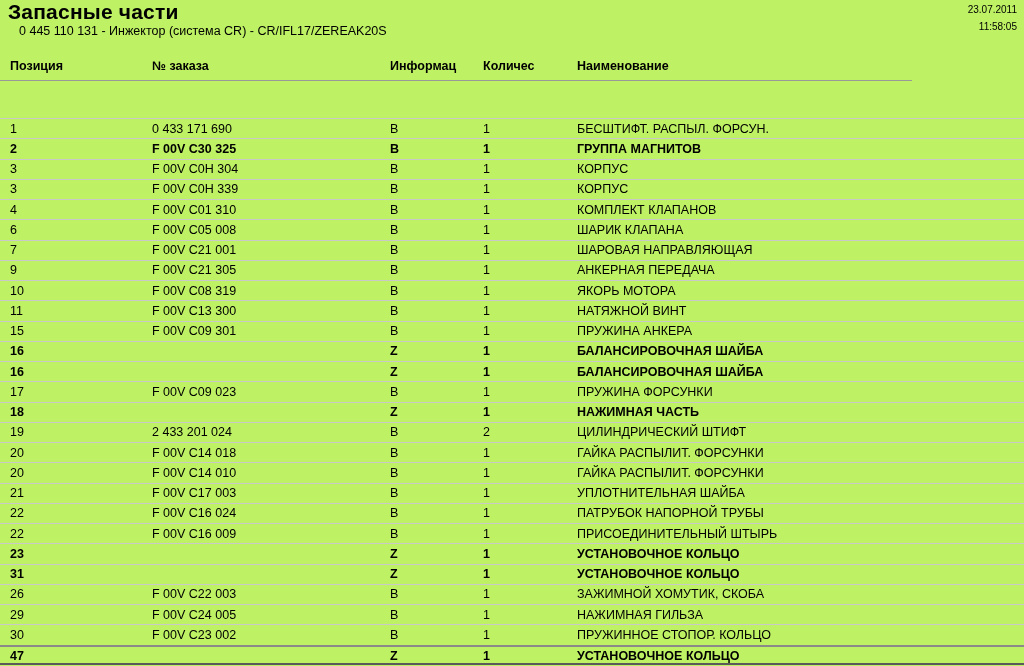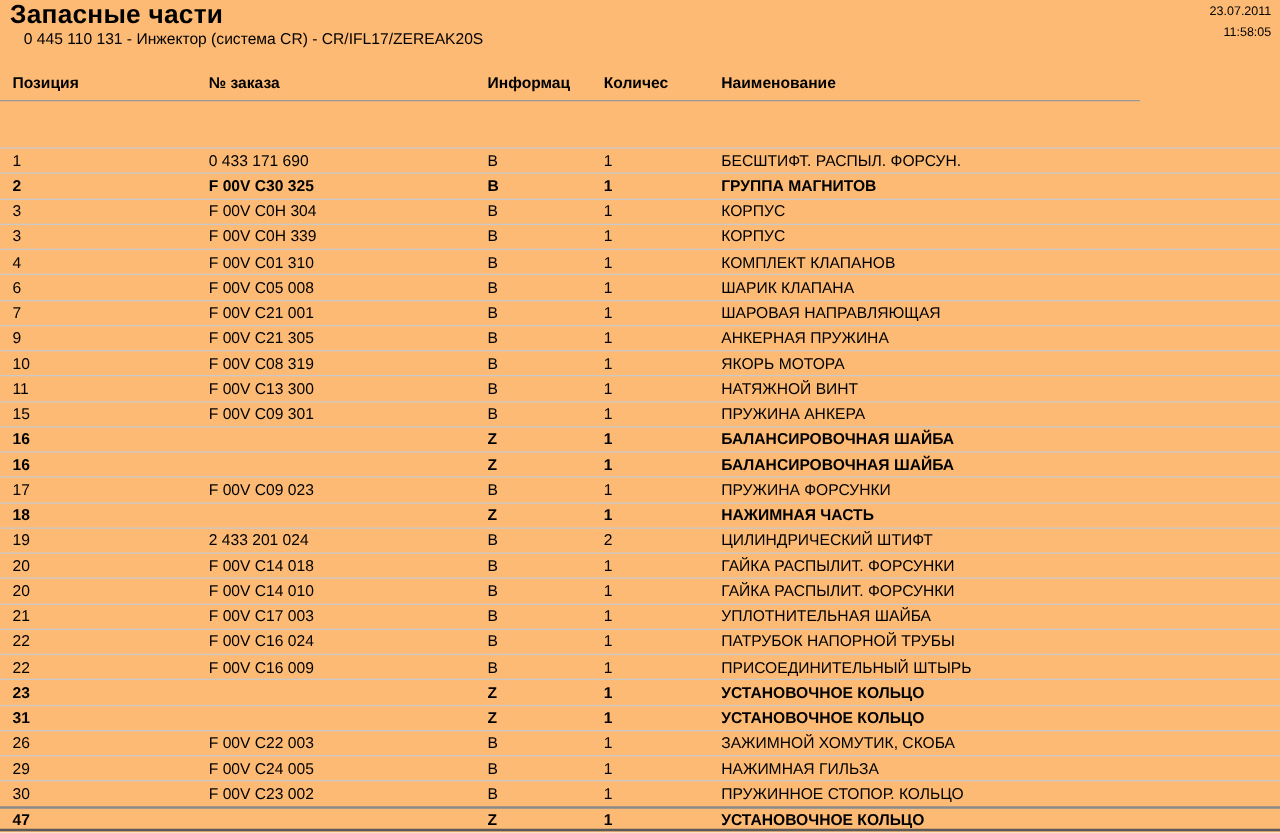--- a/index.html
+++ b/index.html
@@ -3,35 +3,35 @@
 <meta charset="utf-8">
 <style>
   * { margin: 0; padding: 0; box-sizing: border-box; }
   html, body {
     width: 1024px; height: 666px;
     background: #ffffff;
     font-family: "Liberation Sans", sans-serif;
     color: #000000;
     overflow: hidden;
   }
-  .page { position: relative; width: 1024px; height: 666px; background: #fdba74; }
+  .page { position: relative; width: 1024px; height: 666px; background: #bef264; }
 
   .title { position: absolute; left: 8px; top: 0px; font-size: 21px; font-weight: bold; letter-spacing: 0.2px; }
   .subtitle { position: absolute; left: 19px; top: 24px; font-size: 12.5px; }
   .datetime { position: absolute; right: 7px; top: 1px; text-align: right; font-size: 10px; line-height: 17px; }
 
   .col-headers {
     position: absolute; top: 0; left: 0; width: 912px; height: 81px;
     border-bottom: 1px solid #999999;
     font-size: 12.5px; font-weight: bold;
   }
   .col-headers span { position: absolute; bottom: 7px; white-space: nowrap; }
 
   .c-pos   { left: 10px; }
-  .c-order { left: 167px; text-align: center; }
+  .c-order { left: 152px; text-align: center; }
   .c-info  { left: 390px; }
   .c-qty   { left: 483px; }
   .c-name  { left: 577px; }
 
   .rows { position: absolute; top: 118px; left: 0; width: 1024px; }
   .row {
     position: relative; width: 1024px; height: 20.25px;
     border-top: 1px solid #c9c9c9;
     font-size: 12.5px;
   }
@@ -113,21 +113,21 @@
         <span class="cell c-order">F 00V C21 001</span>
         <span class="cell c-info">B</span>
         <span class="cell c-qty">1</span>
         <span class="cell c-name">ШАРОВАЯ НАПРАВЛЯЮЩАЯ</span>
       </div>
       <div class="row">
         <span class="cell c-pos">9</span>
         <span class="cell c-order">F 00V C21 305</span>
         <span class="cell c-info">B</span>
         <span class="cell c-qty">1</span>
-        <span class="cell c-name">АНКЕРНАЯ ПРУЖИНА</span>
+        <span class="cell c-name">АНКЕРНАЯ ПЕРЕДАЧА</span>
       </div>
       <div class="row">
         <span class="cell c-pos">10</span>
         <span class="cell c-order">F 00V C08 319</span>
         <span class="cell c-info">B</span>
         <span class="cell c-qty">1</span>
         <span class="cell c-name">ЯКОРЬ МОТОРА</span>
       </div>
       <div class="row">
         <span class="cell c-pos">11</span>

